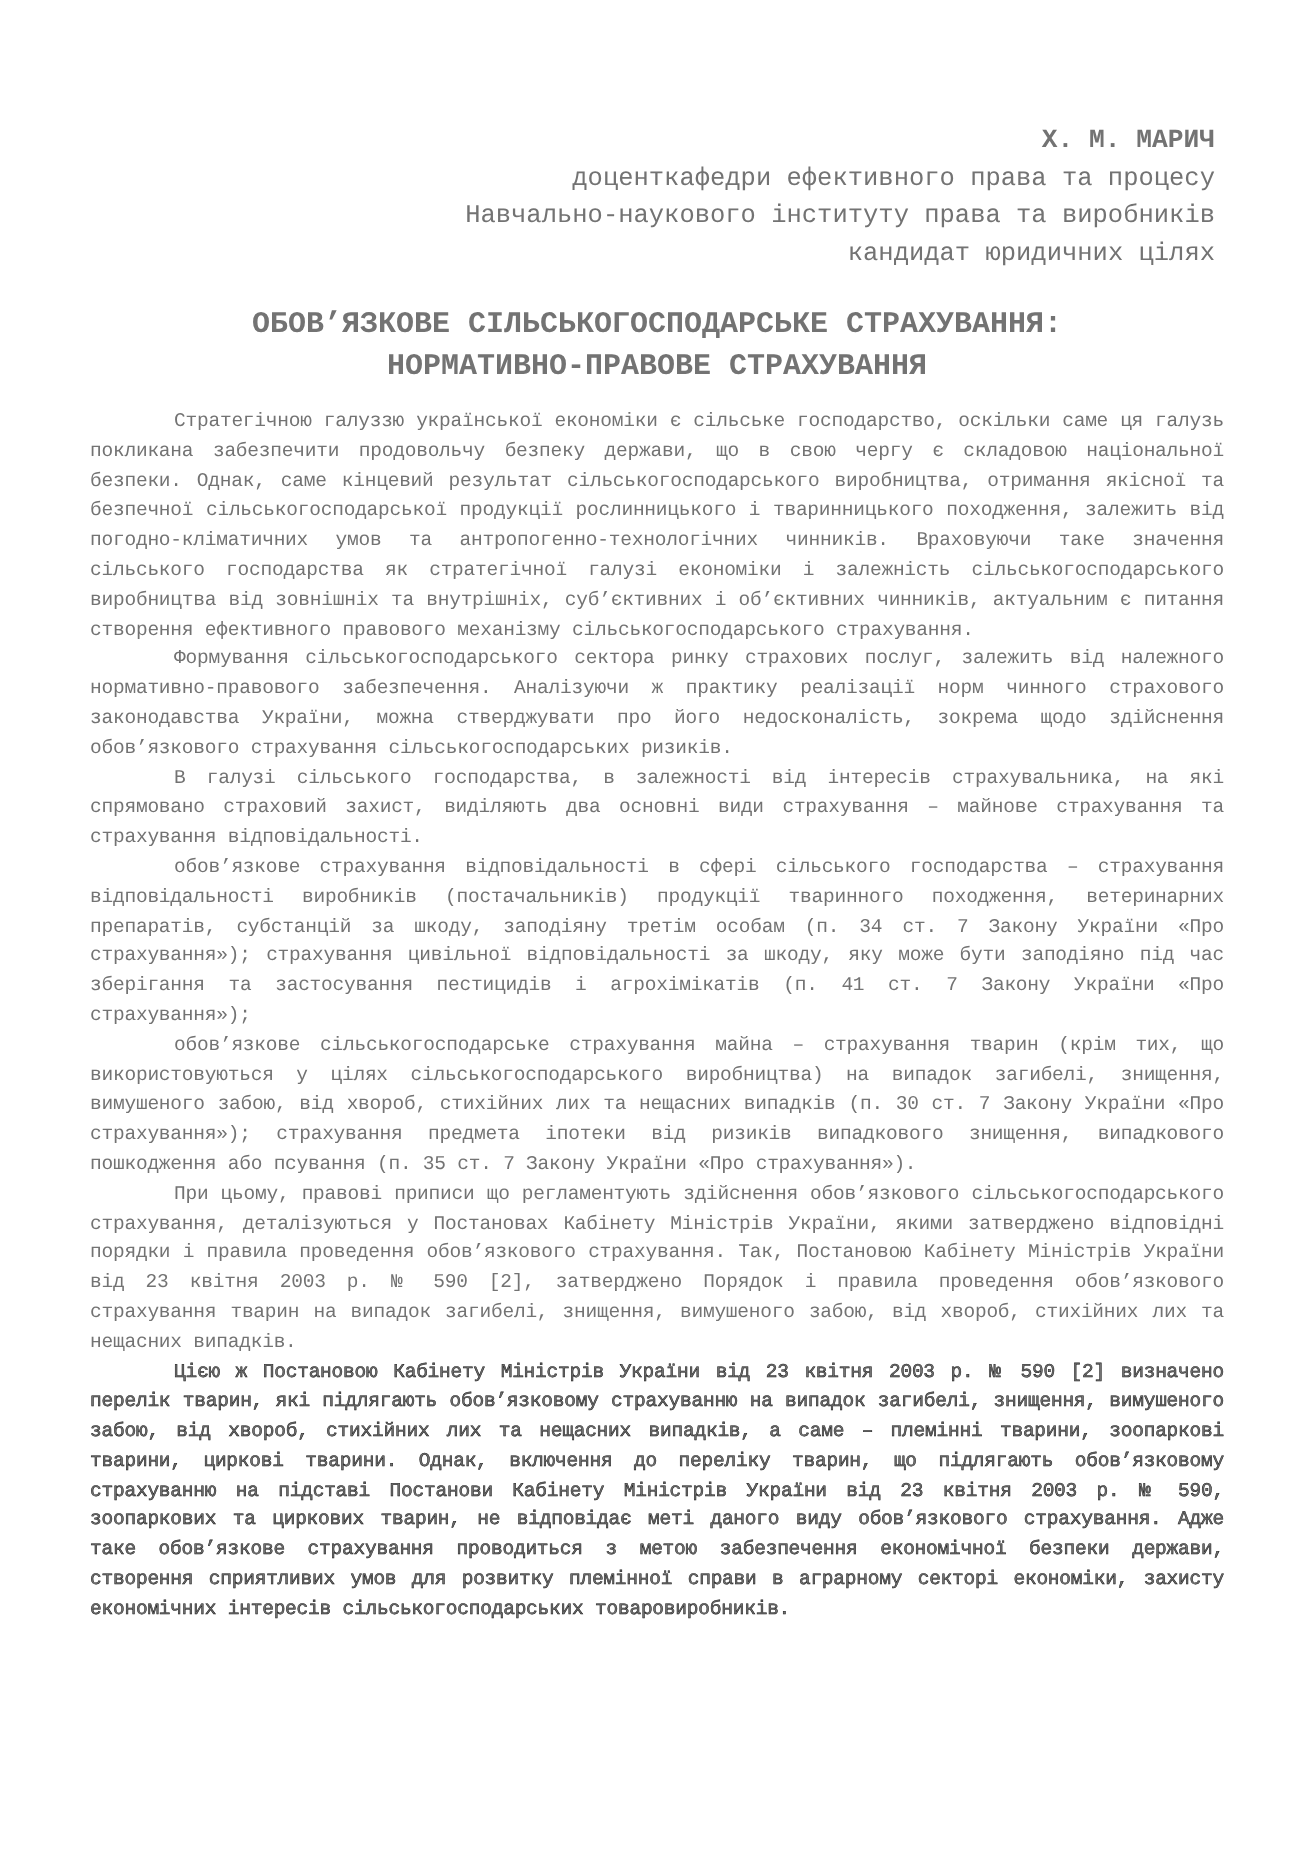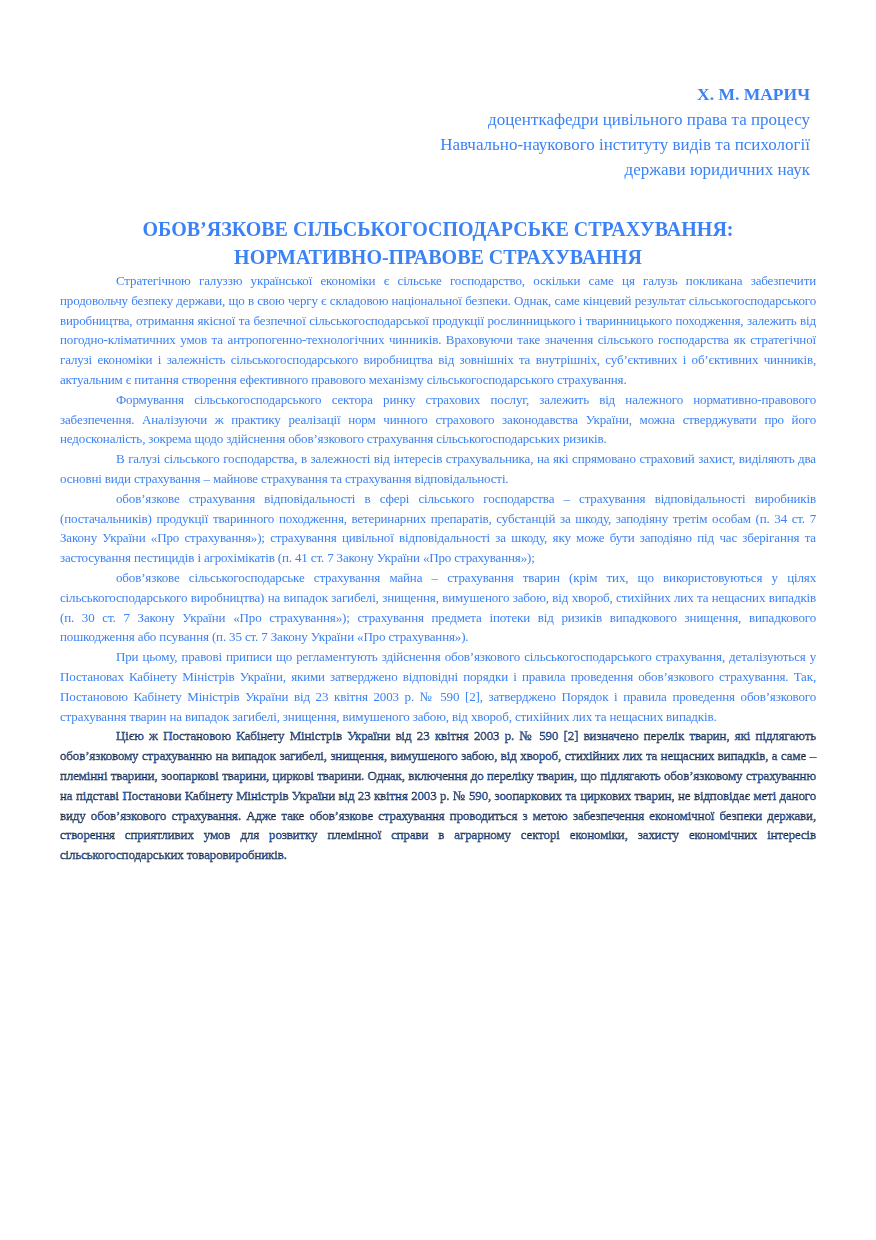--- a/index.html
+++ b/index.html
@@ -6,43 +6,43 @@
     margin: 0;
     padding: 0;
     background: #ffffff;
   }
   .page {
     position: relative;
     width: 876px;
     height: 1152px;
     margin: 0 auto;
     background: #ffffff;
-    color: #3b82f6;
-    font-family: Liberation Serif, serif;
+    color: #737373;
+    font-family: Liberation Mono, monospace;
     overflow: hidden;
   }
   .author {
     position: absolute;
     top: 82px;
     right: 66px;
     text-align: right;
     font-size: 17px;
     line-height: 25px;
     white-space: nowrap;
   }
   .author .name {
     font-weight: bold;
     font-size: 17.5px;
   }
   .title {
     position: absolute;
     top: 203px;
     left: 0;
     right: 0;
-    margin: 12px;
+    margin: 0;
     text-align: center;
     font-weight: bold;
     font-size: 20px;
     line-height: 28px;
   }
   .content {
     position: absolute;
     top: 271px;
     left: 60px;
     width: 756px;
@@ -70,23 +70,23 @@
     line-height: 20px;
   }
 </style>
 </head>
 <body>
 
 <div class="page">
 
   <div class="author">
     <div class="name">Х. М. МАРИЧ</div>
-    <div>доценткафедри цивільного права та процесу</div>
-    <div>Навчально-наукового інституту видів та психології</div>
-    <div>держави юридичних наук</div>
+    <div>доценткафедри ефективного права та процесу</div>
+    <div>Навчально-наукового інституту права та виробників</div>
+    <div>кандидат юридичних цілях</div>
   </div>
 
   <h1 class="title"><span>ОБОВ’ЯЗКОВЕ СІЛЬСЬКОГОСПОДАРСЬКЕ СТРАХУВАННЯ:</span><br><span>НОРМАТИВНО-ПРАВОВЕ СТРАХУВАННЯ</span></h1>
 
   <div class="content">
     <p>Стратегічною галуззю української економіки є сільське господарство, оскільки саме ця галузь покликана забезпечити продовольчу безпеку держави, що в свою чергу є складовою національної безпеки. Однак, саме кінцевий результат сільськогосподарського виробництва, отримання якісної та безпечної сільськогосподарської продукції рослинницького і тваринницького походження, залежить від погодно-кліматичних умов та антропогенно-технологічних чинників. Враховуючи таке значення сільського господарства як стратегічної галузі економіки і залежність сільськогосподарського виробництва від зовнішніх та внутрішніх, суб’єктивних і об’єктивних чинників, актуальним є питання створення ефективного правового механізму сільськогосподарського страхування.</p>
     <p>Формування сільськогосподарського сектора ринку страхових послуг,  залежить від належного нормативно-правового забезпечення. Аналізуючи ж практику реалізації норм чинного страхового законодавства України, можна стверджувати про його недосконалість, зокрема щодо здійснення обов’язкового страхування сільськогосподарських ризиків.</p>
     <p>В галузі сільського господарства, в залежності від інтересів страхувальника, на які спрямовано страховий захист, виділяють два основні види страхування – майнове страхування та страхування відповідальності.</p>
     <p>обов’язкове страхування відповідальності в сфері сільського господарства – страхування відповідальності виробників (постачальників) продукції тваринного походження, ветеринарних препаратів, субстанцій за шкоду, заподіяну третім особам (п. 34 ст. 7 Закону України «Про страхування»); страхування цивільної відповідальності за шкоду, яку може бути заподіяно під час зберігання та застосування пестицидів і агрохімікатів (п. 41 ст. 7 Закону України «Про страхування»);</p>
     <p>обов’язкове сільськогосподарське страхування майна – страхування тварин (крім тих, що використовуються у цілях сільськогосподарського виробництва) на випадок загибелі, знищення, вимушеного забою, від хвороб, стихійних лих та нещасних випадків (п. 30 ст. 7 Закону України «Про страхування»); страхування предмета іпотеки від ризиків випадкового знищення, випадкового пошкодження або псування (п. 35 ст. 7 Закону України «Про страхування»).</p>

